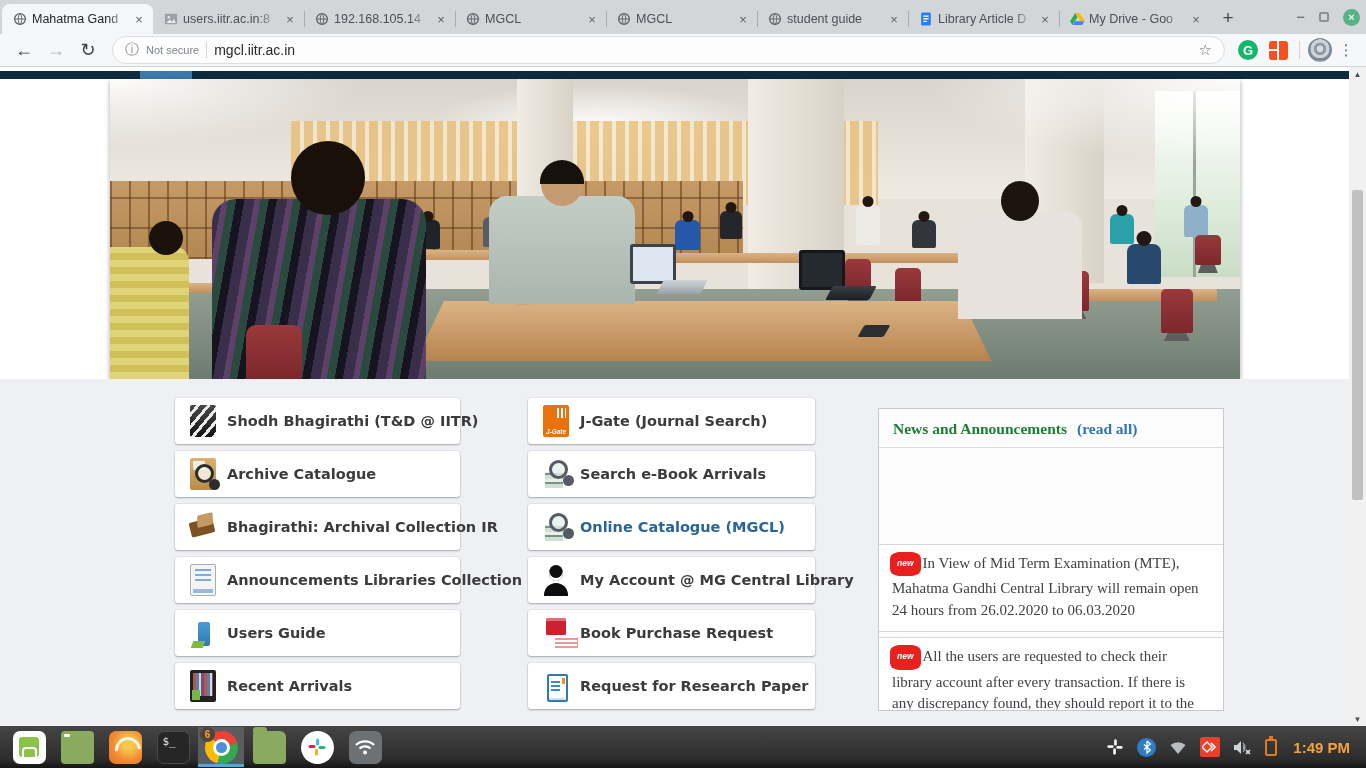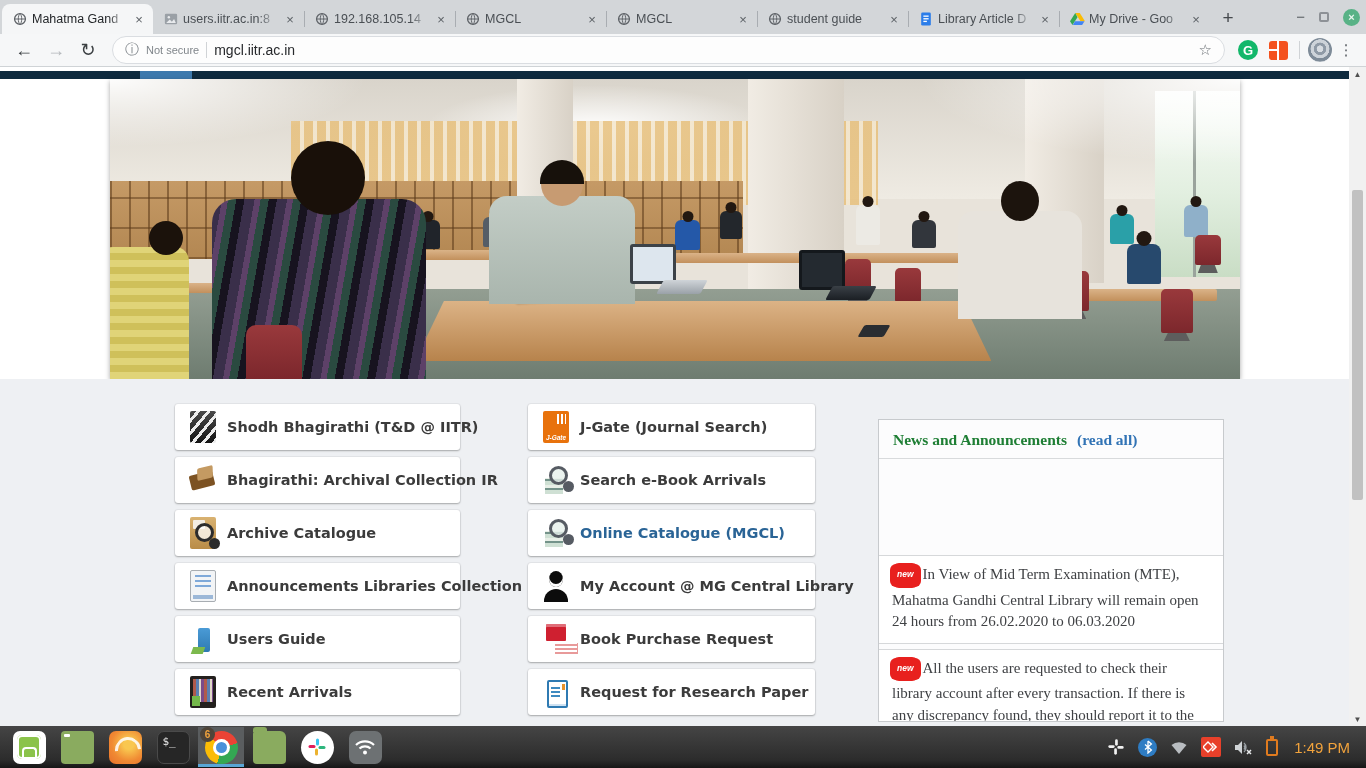--- a/index.html
+++ b/index.html
@@ -86,21 +86,21 @@
   .fgC::after{content:"";position:absolute;left:50%;top:-36px;transform:translateX(-50%);width:44px;height:24px;border-radius:22px 22px 0 0;background:#17110b}
   .fgD{left:75%;top:44%;width:11%;height:36%;background:#e7e3dc;border-radius:16px 16px 0 0}
   .fgD::before{content:"";position:absolute;left:50%;top:-30px;transform:translateX(-50%);width:38px;height:40px;border-radius:50%;background:#1c140d}
   .paper{left:37%;top:65%;width:90px;height:26px;background:#fafaf7;transform:skewX(-40deg) rotate(-4deg);box-shadow:1px 1px 2px rgba(0,0,0,.3)}
   .phone{left:66.5%;top:82%;width:26px;height:12px;background:#2a2d31;border-radius:2px;transform:skewX(-30deg)}
   .vig{inset:0;background:
       radial-gradient(ellipse at 0% 0%,rgba(255,255,255,.95),rgba(255,255,255,0) 16%),
       radial-gradient(ellipse at 100% 0%,rgba(255,255,255,.95),rgba(255,255,255,0) 20%)}
 
   
-  .content{position:absolute;left:0;right:17px;top:312px;bottom:0;background:#eef0f3;display:flex;align-items:flex-end;padding:19px 0 4px 175px}
+  .content{position:absolute;left:0;right:17px;top:312px;bottom:0;background:#eef0f3;display:flex;align-items:center;padding:19px 0 10px 175px}
   .col{width:285px;flex:none}
   .col.mid{width:287px;margin-left:68px}
   .qbtn{height:46px;margin-bottom:7px;background:#fff;border-radius:3px;box-shadow:0 1px 2px rgba(0,0,0,.28),0 0 0 1px rgba(0,0,0,.04);display:flex;align-items:center;cursor:pointer}
   .qlabel{font-family:"DejaVu Sans",sans-serif;font-size:14.5px;font-weight:bold;color:#3b3b3b;white-space:nowrap}
   .qlabel.visited{color:var(--link-blue)}
   .ico{width:26px;height:32px;position:relative;margin:0 11px 0 15px;flex:none}
 
   .ico-thesis{background:linear-gradient(135deg,#555 0%,#161616 70%);border-radius:2px;background-image:repeating-linear-gradient(130deg,transparent 0 5px,#ececec 5px 8px),linear-gradient(#4a4a4a,#141414)}
   .ico-box{background:none}
   .ico-box::before{content:"";position:absolute;left:0;top:9px;width:24px;height:15px;background:#7c5222;transform:rotate(-14deg);border-radius:2px}
@@ -168,21 +168,21 @@
   .tk-files{background:#8aab5f;border-radius:3px 6px 4px 4px}
   .tk-files::before{content:"";position:absolute;left:0;top:-4px;width:14px;height:5px;background:#8aab5f;border-radius:3px 3px 0 0}
   .tk-slack{background:#fff;border-radius:50%;display:flex;align-items:center;justify-content:center}
   .tk-wifi{background:#6d7173;border-radius:7px;display:flex;align-items:center;justify-content:center}
   .tray{margin-left:auto;display:flex;align-items:center;gap:13px;padding-right:10px}
   .tray-ico{display:flex;align-items:center;justify-content:center}
   .bt{width:19px;height:19px;border-radius:50%;background:#2e7cc3;display:flex;align-items:center;justify-content:center}
   .anydesk{width:20px;height:20px;background:#e8402a;border-radius:2px;display:flex;align-items:center;justify-content:center}
   .battery{width:12px;height:17px;border:2px solid #e07b1f;border-radius:2px;position:relative}
   .battery::before{content:"";position:absolute;left:2px;top:-5px;width:4px;height:3px;background:#e07b1f}
-  .clock{color:var(--clock-orange);font-size:15px;font-weight:normal;margin-left:3px}
+  .clock{color:var(--clock-orange);font-size:15px;font-weight:bold;margin-left:3px}
 </style>
 </head>
 <body>
 
 <div>
 
   <div class="tabstrip">
     <div class="tab active">
       <span class="fav">
           <svg width="14" height="14" viewBox="0 0 16 16">
@@ -363,26 +363,26 @@
     </div>
 
     <div class="content">
 
       <div class="col">
         <div class="qbtn">
           <span class="ico ico-thesis"></span>
           <span class="qlabel">Shodh Bhagirathi (T&amp;D @ IITR)</span>
         </div>
         <div class="qbtn">
+          <span class="ico ico-folder-mag"></span>
+          <span class="qlabel">Archive Catalogue</span>
+        </div>
+        <div class="qbtn">
           <span class="ico ico-box"></span>
           <span class="qlabel">Bhagirathi: Archival Collection IR</span>
-        </div>
-        <div class="qbtn">
-          <span class="ico ico-folder-mag"></span>
-          <span class="qlabel">Archive Catalogue</span>
         </div>
         <div class="qbtn">
           <span class="ico ico-kiosk"></span>
           <span class="qlabel">Announcements Libraries Collection</span>
         </div>
         <div class="qbtn">
           <span class="ico ico-guide"></span>
           <span class="qlabel">Users Guide</span>
         </div>
         <div class="qbtn">

